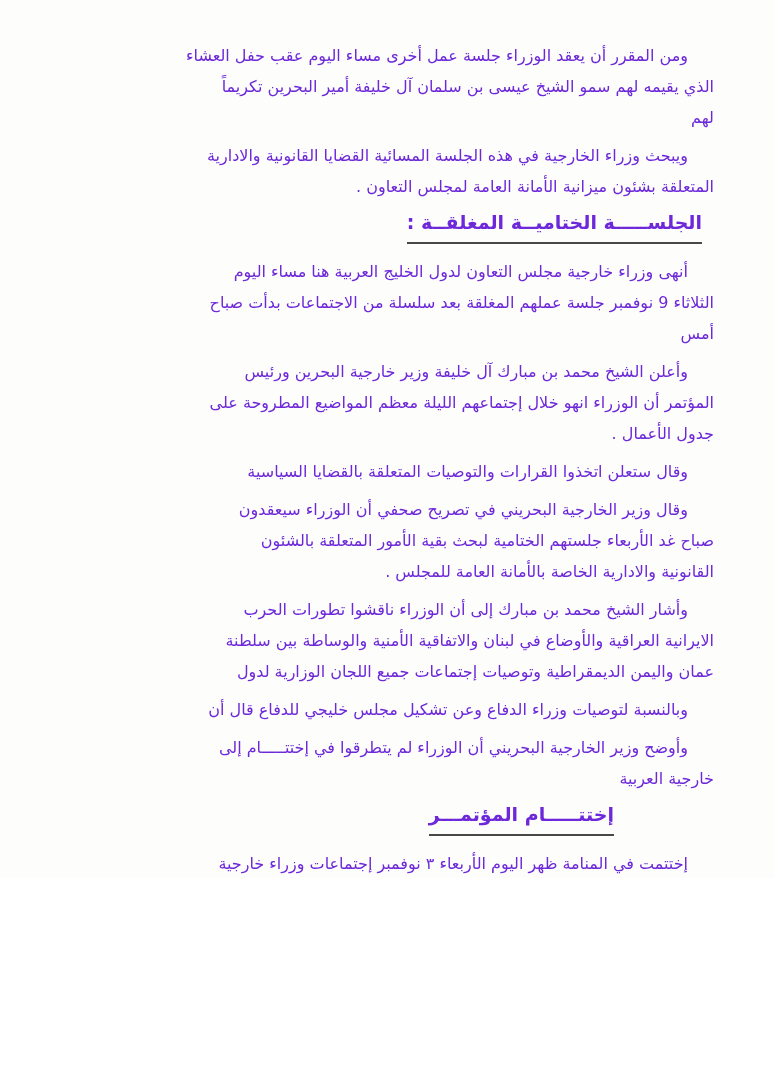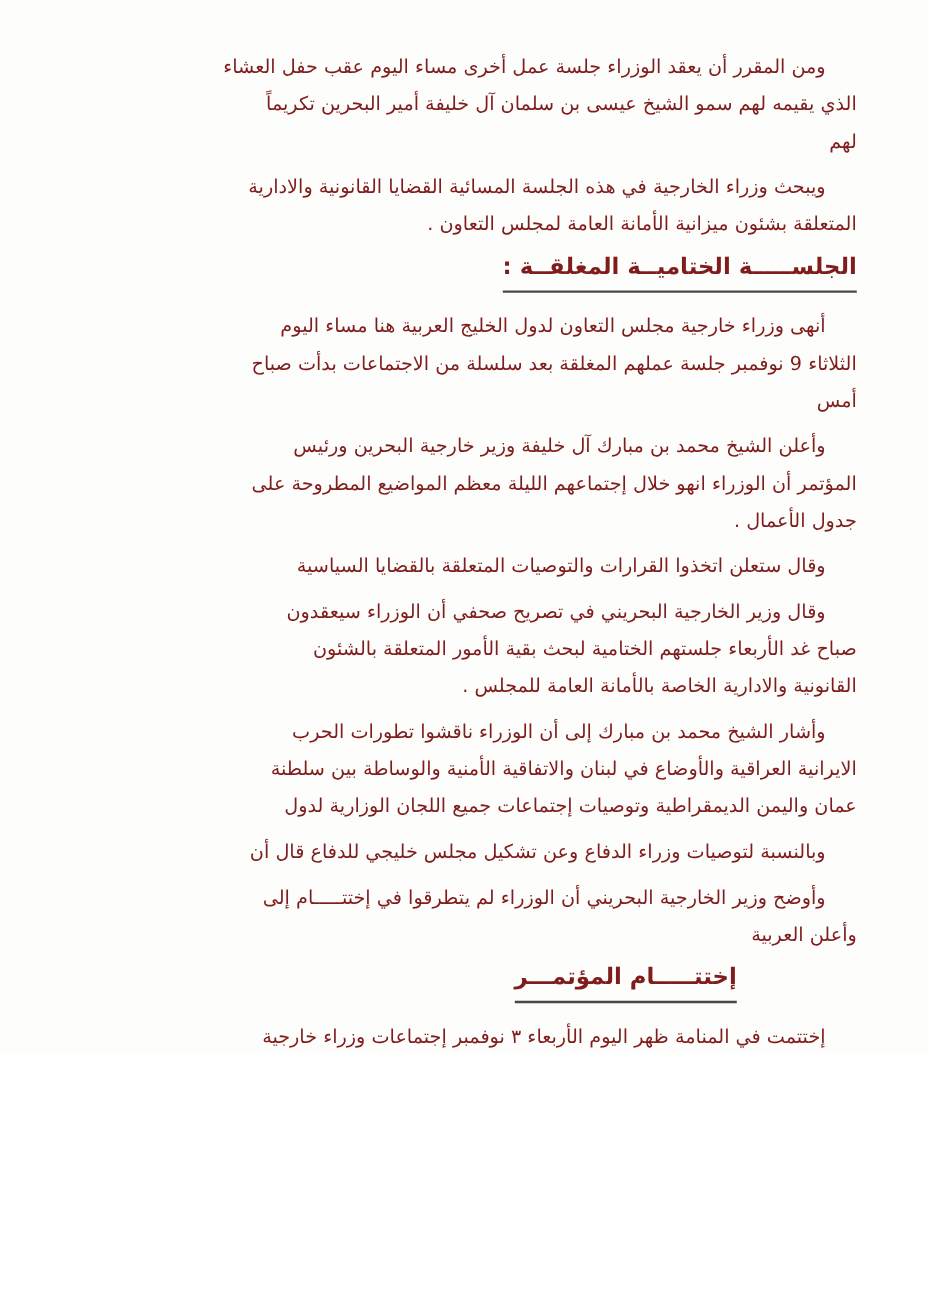--- a/index.html
+++ b/index.html
@@ -8,21 +8,21 @@
     background: #ffffff;
   }
   .page {
     position: relative;
     width: 774px;
     height: 878px;
     margin: 0 auto;
     background: #fdfdfb;
     overflow: hidden;
     font-family: "DejaVu Sans", sans-serif;
-    color: #7f1d1d;
+    color: #6d28d9;
   }
   .textblock {
     position: absolute;
     top: 40px;
     right: 60px;
     left: 100px;
     direction: rtl;
     text-align: right;
   }
   .para {
@@ -34,21 +34,21 @@
     white-space: nowrap;
     font-size: 16px;
     line-height: 31px;
     letter-spacing: 0.2px;
     text-align: right;
   }
   .line.first {
     text-indent: 26px; 
   }
   .heading {
-    margin: 4px 0 12px 0;
+    margin: 4px 12px 12px 0;
     font-size: 19px;
     font-weight: bold;
     line-height: 27px;
   }
   .heading .heading-text {
     display: inline-block;
     padding-bottom: 6px;
     border-bottom: 2.5px solid rgba(42, 40, 38, 0.85);
     white-space: nowrap;
   }
@@ -111,21 +111,21 @@
       <span class="line">الايرانية العراقية والأوضاع في لبنان والاتفاقية الأمنية والوساطة بين سلطنة</span>
       <span class="line">عمان واليمن الديمقراطية وتوصيات إجتماعات جميع اللجان الوزارية لدول</span>
     </p>
 
     <p class="para">
       <span class="line first">وبالنسبة لتوصيات وزراء الدفاع وعن تشكيل مجلس خليجي للدفاع قال أن</span>
     </p>
 
     <p class="para">
       <span class="line first">وأوضح وزير الخارجية البحريني أن الوزراء لم يتطرقوا في إختتـــــام إلى</span>
-      <span class="line">وأعلن العربية</span>
+      <span class="line">خارجية العربية</span>
     </p>
 
     <h2 class="heading indented">
       <span class="heading-text">إختتـــــام المؤتمـــر</span>
     </h2>
 
     <p class="para">
       <span class="line first">إختتمت في المنامة ظهر اليوم الأربعاء ٣ نوفمبر إجتماعات وزراء خارجية</span>
       <span class="line">مجلس التعاون لدول الخليج العربية والتي استمرت ثلاثة أيام</span>
     </p>

